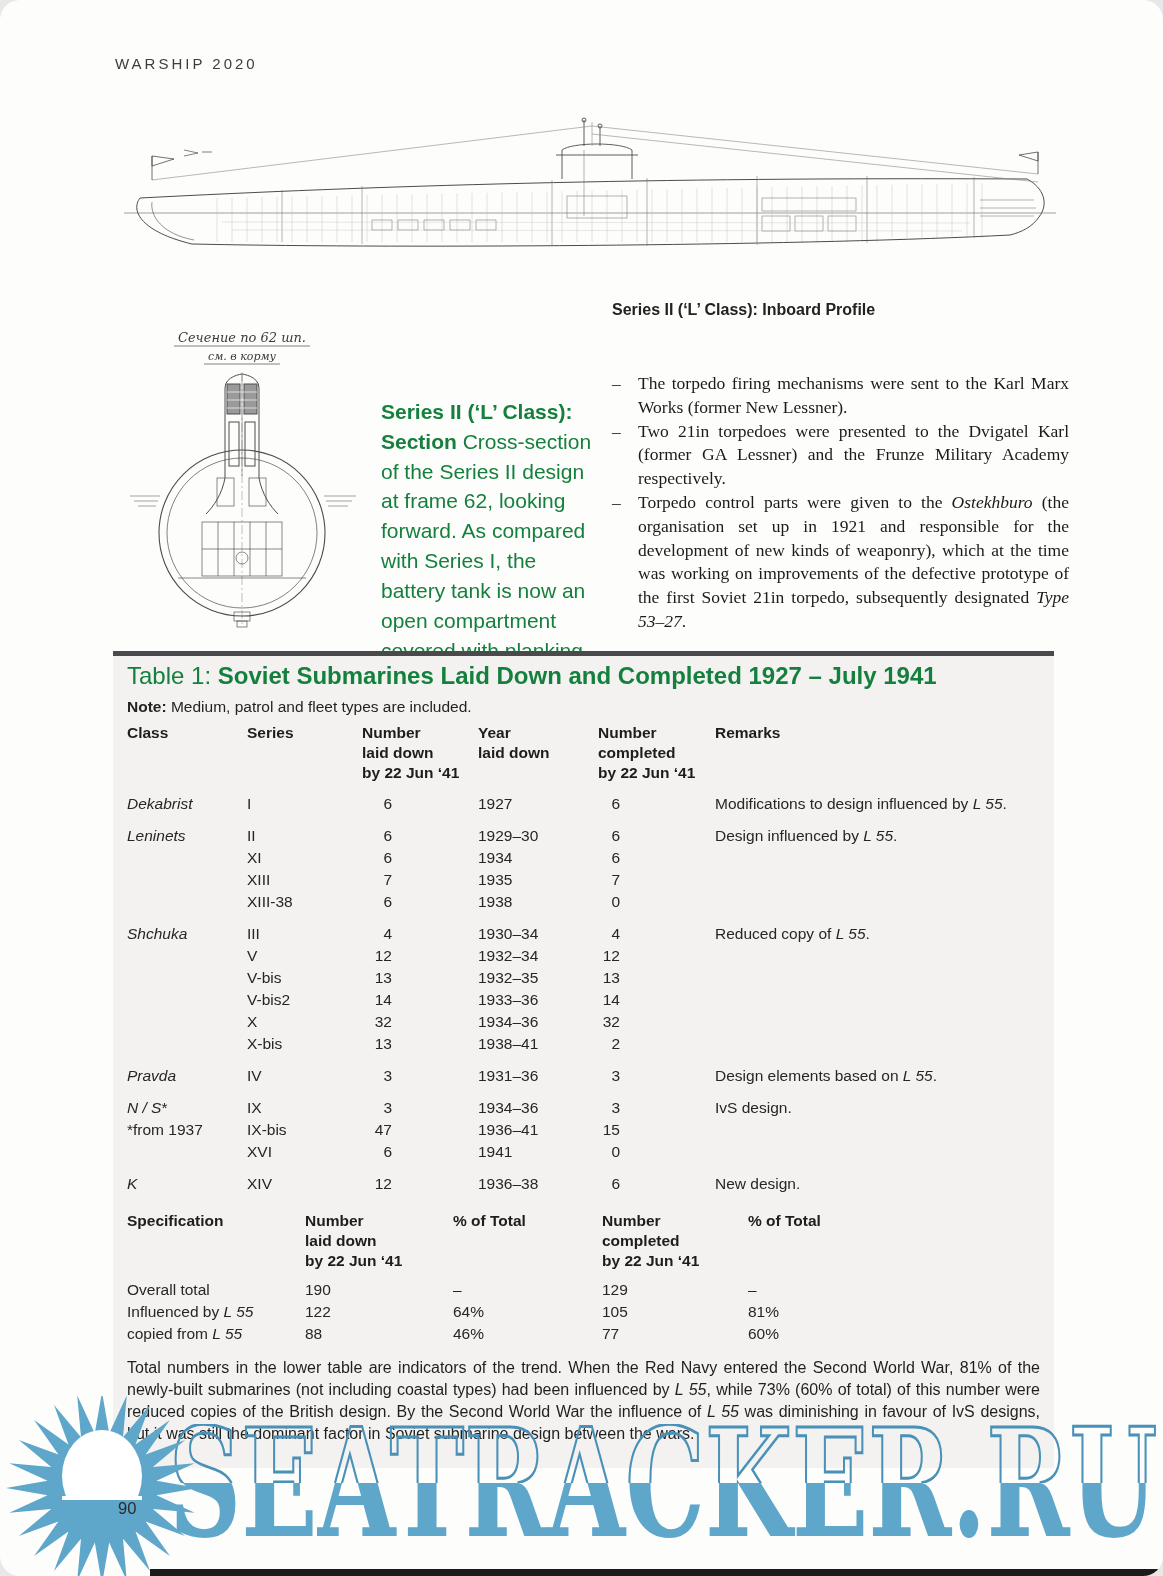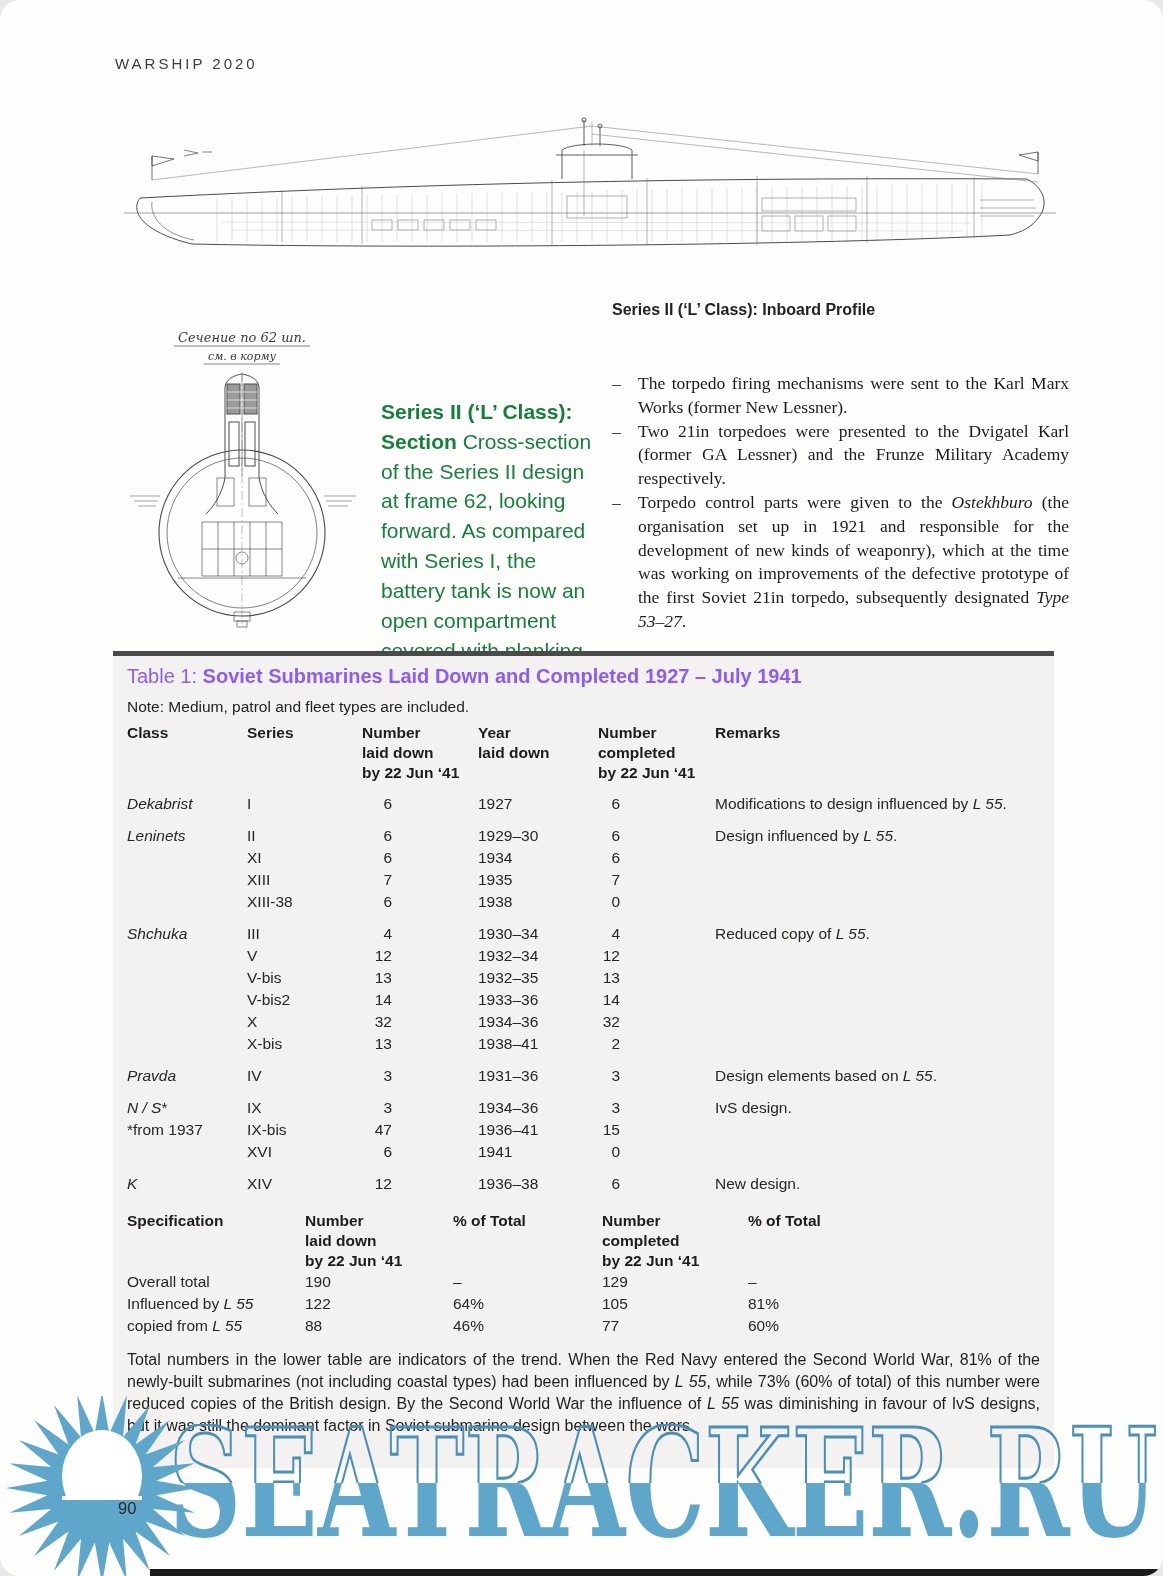--- a/index.html
+++ b/index.html
@@ -15,37 +15,37 @@
   .section-caption{position:absolute;left:381px;top:397px;width:220px;font-size:21px;line-height:1.42;color:#15803d;}
 
   .bullets{position:absolute;left:612px;top:372px;width:457px;
            font-family:"Liberation Serif",serif;font-size:17.5px;line-height:1.36;color:#1b1b1b;}
   .bullet{display:flex;}
   .bullet .dash{width:26px;flex:none;}
   .bullet .btext{flex:1;text-align:justify;}
 
   .panel{position:absolute;left:113px;top:651px;width:941px;height:817px;background:#f3f2f0;
          border-top:5px solid #4a4a4c;box-sizing:border-box;padding:8px 14px 0 14px;}
-  .table-title{font-size:20px;line-height:24px;color:#8b5cf6;}
+  .table-title{font-size:24px;line-height:24px;color:#15803d;}
   .tt-bold{font-weight:bold;}
   .note{font-size:15.5px;line-height:20px;margin-top:9px;color:#232323;}
-  .note b{font-weight:normal;}
+  .note b{font-weight:bold;}
 
   .grid-main{margin-top:6px;font-size:15.5px;color:#262626;}
   .trow{display:grid;grid-template-columns:120px 115px 116px 120px 117px 1fr;
         min-height:22px;line-height:22px;align-items:start;}
   .trow.gap{margin-top:10px;}
   .trow.thead{line-height:20px;font-weight:bold;margin-bottom:10px;color:#1d1d1d;}
   .numv{display:inline-block;width:30px;text-align:right;}
   .numv2{display:inline-block;width:22px;text-align:right;}
 
   .grid-spec{margin-top:16px;font-size:15.5px;color:#262626;}
   .srow{display:grid;grid-template-columns:178px 148px 149px 146px 1fr;
         min-height:22px;line-height:22px;align-items:start;}
-  .srow.thead{line-height:20px;font-weight:bold;color:#1d1d1d;}
+  .srow.thead{line-height:20px;font-weight:bold;margin-bottom:8px;color:#1d1d1d;}
 
   .closing{margin:12px 0 0 0;width:913px;font-size:16px;line-height:22px;text-align:justify;color:#1f1f1f;}
 
   .watermark-svg{position:absolute;left:165px;top:1424px;width:998px;height:135px;z-index:5;}
   .sun-svg{position:absolute;left:0px;top:1396px;width:207px;height:180px;z-index:5;}
   .page-number{position:absolute;left:118px;top:1499px;font-size:16.5px;color:#2b2b2b;z-index:6;}
   .bottom-bar{position:absolute;left:150px;top:1569px;width:1013px;height:7px;background:#1b1b1b;z-index:4;}
 
   em{font-style:italic;text-align:right;}
   svg .ln{stroke:#4c4c4c;fill:none;}

